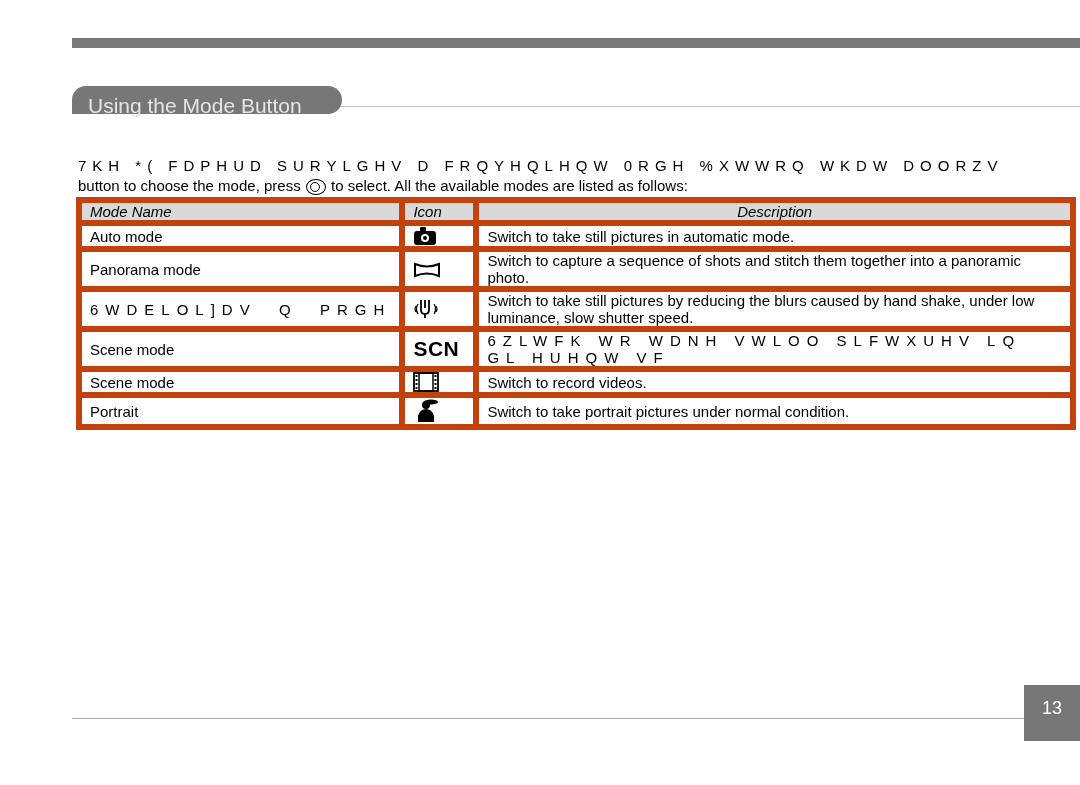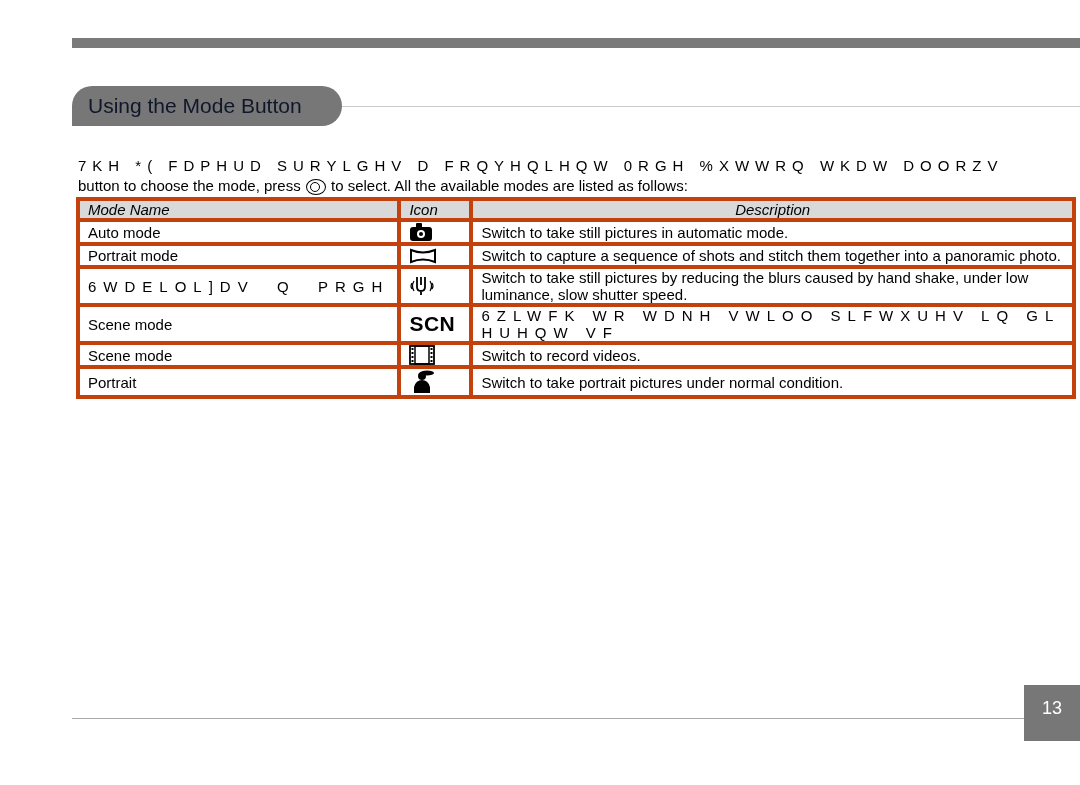--- a/index.html
+++ b/index.html
@@ -21,23 +21,23 @@
     left: 72px;
     right: 0;
     top: 38px;
     height: 10px;
     background: #7a7a7a;
   }
   .title-pill {
     position: absolute;
     left: 72px;
     top: 86px;
-    height: 40px;
+    height: 28px;
     background: #777;
-    color: #0f172a;
+    color: #e5e5e5;
     font-size: 21px;
     padding: 0 40px 0 16px;
     line-height: 40px;
     border-top-left-radius: 20px;
     border-bottom-left-radius: 0;
     border-top-right-radius: 20px;
     border-bottom-right-radius: 20px;
   }
   .title-pill-line {
     position: absolute;
@@ -79,21 +79,21 @@
   }
   .mode-table {
     position: absolute;
     left: 76px;
     top: 197px;
     border-collapse: collapse;
     width: 1000px;
     font-size: 15px;
   }
   .mode-table th, .mode-table td {
-    border: 4px solid #c2410c;
+    border: 6px solid #c2410c;
     padding: 0 8px;
     text-align: left;
     vertical-align: middle;
   }
   .mode-table th {
     background: #d9d9d9;
     font-weight: normal;
     font-style: italic;
   }
   .mode-table th.desc-h {
@@ -165,21 +165,21 @@
           <rect x="1" y="5" width="22" height="14" rx="3" fill="#000"></rect>
           <rect x="7" y="1" width="6" height="5" rx="1" fill="#000"></rect>
           <circle cx="12" cy="12" r="4" fill="#fff"></circle>
           <circle cx="12" cy="12" r="2" fill="#000"></circle>
         </svg>
       </td>
       <td>Switch to take still pictures in automatic mode.</td>
     </tr>
 
     <tr>
-      <td>Portrait mode</td>
+      <td>Panorama mode</td>
       <td class="icon-cell">
         <svg class="icon-svg" width="28" height="18" viewBox="0 0 28 18">
           <path d="M2 3 Q14 8 26 3 L26 15 Q14 10 2 15 Z" fill="none" stroke="#000" stroke-width="2"></path>
         </svg>
       </td>
       <td>Switch to capture a sequence of shots and stitch them together into a panoramic photo.</td>
     </tr>
 
     <tr>
       <td class="stab-name">6WDELOL]DV&nbsp;&nbsp;Q&nbsp;&nbsp;PRGH</td>

